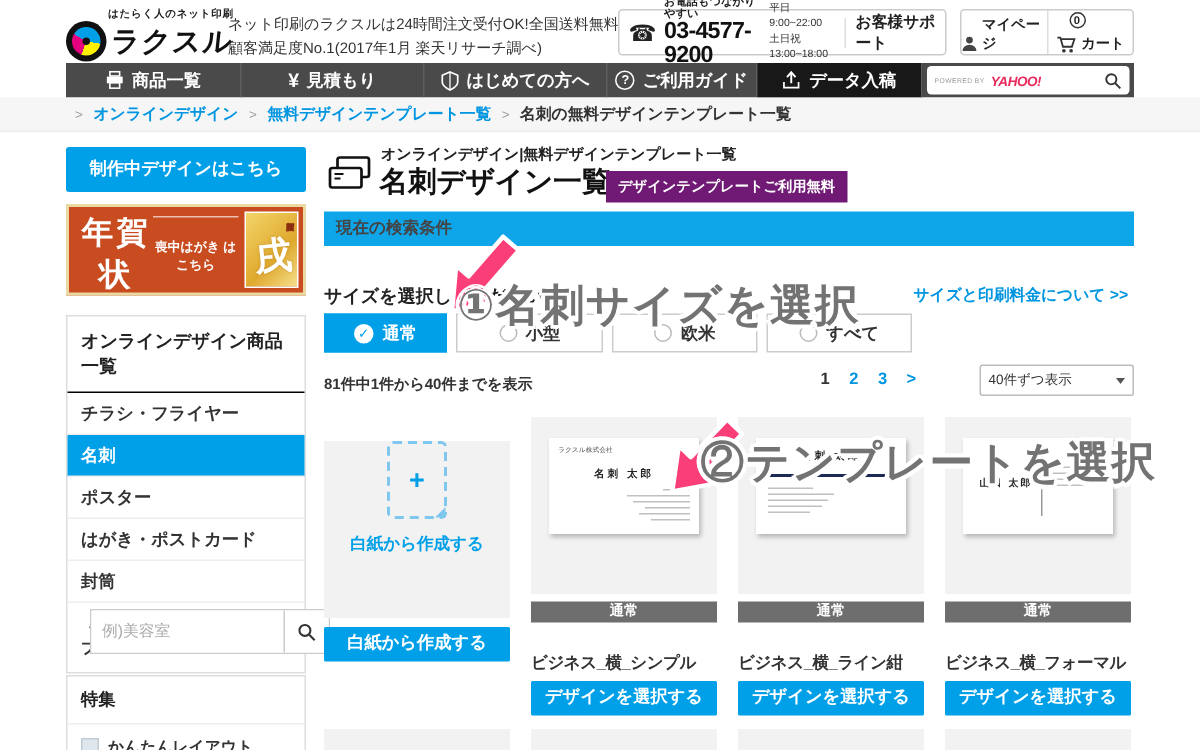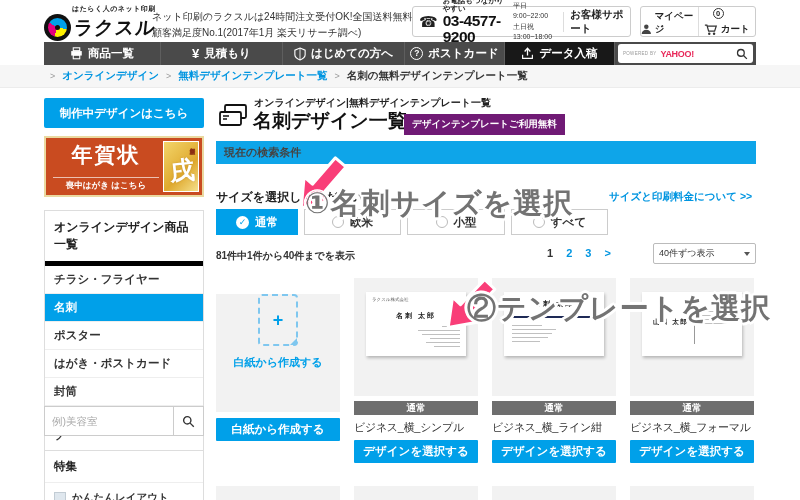--- a/index.html
+++ b/index.html
@@ -39,52 +39,52 @@
   
   .nav { position:absolute; left:44px; top:42px; width:712px; height:23px; background:#4a4a4a; display:flex; }
   .nav-tab { display:flex; align-items:center; justify-content:center; gap:5px; color:#fff; font-size:11.5px; font-weight:bold;
      border-right:1px solid #5e5e5e; cursor:pointer; }
   .nav-tab.dark { background:#181818; }
   .q-icon { width:13px; height:13px; border:1.5px solid #fff; border-radius:50%; font-size:8.5px; line-height:10px; text-align:center; font-weight:bold; }
   .yen-glyph { font-size:13px; font-weight:bold; }
   .nav-search { flex:1; display:flex; align-items:center; padding:2px 3px; }
   .nav-search-box { flex:1; height:19px; background:#fff; border-radius:3px; display:flex; align-items:center; padding:0 5px; gap:4px; cursor:text; }
   .powered { font-size:4.5px; color:#999; letter-spacing:.3px; }
-  .yahoo { font-size:9px; font-weight:bold; color:#e8295a; letter-spacing:-.3px; }
+  .yahoo { font-size:9px; font-weight:bold; font-style:italic; color:#e8295a; letter-spacing:-.3px; }
   .nav-search-box .spacer { flex:1; }
 
   
   .breadcrumb { position:absolute; left:0; top:65px; width:800px; height:23px; background:#f6f6f6; border-bottom:1px solid #ececec;
      display:flex; align-items:center; padding-left:50px; gap:7px; font-size:10.5px; }
   .bc-link { color:#0095e0; font-weight:bold; cursor:pointer; }
   .bc-sep { color:#999; font-size:9px; }
   .bc-last { color:#333; font-weight:bold; }
 
   
   .wip-btn { position:absolute; left:44px; top:98px; width:160px; height:30px; background:#00a0e9; color:#fff; border:none;
      font-size:11.5px; font-weight:bold; text-align:center; line-height:30px; border-radius:2px; cursor:pointer; font-family:inherit; }
   .nenga { position:absolute; left:44px; top:136px; width:160px; height:61px; background:#c94b20; border:2px solid #ead9a0;
      padding:3px; display:flex; cursor:pointer; }
-  .nenga-left { flex:1; display:flex; flex-direction:column; justify-content:space-between; padding:0 4px; }
+  .nenga-left { flex:1; display:flex; flex-direction:row; justify-content:flex-end; padding:0 4px; }
   .nenga-title { color:#fff; font-size:21px; font-weight:bold; letter-spacing:2px; text-align:center; }
-  .nenga-sub { border-top:1px solid rgba(255,255,255,.65); margin-top:3px; padding-top:2px; color:#fff; font-size:8.5px; font-weight:bold; text-align:center; }
+  .nenga-sub { border-top:1px solid rgba(255,255,255,.65); margin-top:3px; padding-top:14px; color:#fff; font-size:8.5px; font-weight:bold; text-align:center; }
   .nenga-right { width:36px; background:linear-gradient(135deg,#f3d56a,#dfa92e 60%,#f5e08c); position:relative; border:1px solid #fff; }
   .nenga-kanji { position:absolute; left:2px; top:12px; width:32px; text-align:center; color:#fff; font-size:25px; font-weight:bold;
      font-family:"Liberation Serif","DejaVu Serif",serif; transform:rotate(-6deg); text-shadow:0 0 2px rgba(120,60,0,.25); }
   .nenga-greet { position:absolute; right:1px; top:2px; writing-mode:vertical-rl; font-size:5.5px; color:#8b2d12; font-weight:bold; }
 
   .side-menu { position:absolute; left:44px; top:210px; width:160px; background:#fff; border:1px solid #ddd; }
-  .side-menu-title { font-size:12px; font-weight:bold; color:#222; padding:8px 9px; border-bottom:5px solid #000000; }
+  .side-menu-title { font-size:12px; font-weight:bold; color:#222; padding:8px 9px; border-bottom:1px solid #000000; }
   .side-item { font-size:11.5px; font-weight:bold; color:#333; padding:6px 9px; border-bottom:1px solid #eee; cursor:pointer; }
   .side-item.active { background:#00a0e9; color:#fff; }
   .side-back { font-size:10.5px; font-weight:bold; color:#333; padding:9px 9px; cursor:pointer; }
   .side-back .chev { color:#555; margin-right:4px; font-size:9px; }
 
   .kw-title { position:absolute; left:44px; top:392px; font-size:10.5px; font-weight:bold; color:#222; }
-  .kw-box { position:absolute; left:44px; top:406px; width:160px; height:30px; border:1px solid #ccc; display:flex; background:#fff; }
+  .kw-box { position:absolute; left:60px; top:406px; width:160px; height:30px; border:1px solid #ccc; display:flex; background:#fff; }
   .kw-input { flex:1; border:none; outline:none; font-size:10.5px; padding:0 7px; color:#333; min-width:0; font-family:inherit; }
   .kw-input::placeholder { color:#aaa; }
   .kw-btn { width:30px; border:none; border-left:1px solid #ccc; background:#fff; display:flex; align-items:center; justify-content:center; cursor:pointer; }
 
   .feature-box { position:absolute; left:44px; top:450px; width:160px; height:70px; border:1px solid #ddd; background:#fff; }
   .feature-title { font-size:11.5px; font-weight:bold; color:#222; padding:8px 9px; border-bottom:1px solid #eee; }
   .feature-item { display:flex; align-items:center; gap:6px; padding:8px 9px; cursor:pointer; }
   .checkbox { width:12px; height:12px; background:#dfe7ee; border:1px solid #c2ccd4; flex:0 0 12px; }
   .feature-label { font-size:10.5px; font-weight:bold; color:#333; }
 
@@ -112,21 +112,21 @@
   .pg-cur { color:#333; }
   .pg-link { color:#0095e0; cursor:pointer; }
   .per-page { position:absolute; left:653px; top:243px; width:103px; height:21px; border:1px solid #bbb; border-radius:2px; background:#fff;
      display:flex; align-items:center; font-size:9px; color:#333; padding:0 5px; gap:4px; cursor:pointer; }
   .per-page .spacer { flex:1; }
   .caret { width:0; height:0; border-left:3.5px solid transparent; border-right:3.5px solid transparent; border-top:4.5px solid #555; }
 
   .cards { position:absolute; left:216px; top:278px; width:540px; display:grid; grid-template-columns:repeat(4,124px); column-gap:14px; }
   .card-preview { height:118px; background:#f2f2f2; position:relative; cursor:pointer; }
   .card-badge { margin-top:5px; height:14px; background:#6e6e6e; color:#fff; font-size:9.5px; font-weight:bold; text-align:center; line-height:14px; }
-  .card-name { margin-top:5px; font-size:11px; font-weight:normal; color:#333; letter-spacing:-.3px; white-space:nowrap; }
+  .card-name { margin-top:19px; font-size:11px; font-weight:bold; color:#333; letter-spacing:-.3px; white-space:nowrap; }
   .card-btn { margin-top:5px; height:23px; background:#00a0e9; color:#fff; border:none; width:100%; font-size:11.5px; font-weight:bold;
      text-align:center; line-height:23px; cursor:pointer; border-radius:1px; font-family:inherit; }
   .blank-btn { margin-top:6px; }
   .blank-box { width:40px; height:52px; border:2px dashed #7fc7ef; border-radius:4px; margin:16px auto 0; color:#00a0e9; font-size:18px;
      font-weight:bold; text-align:center; line-height:48px; position:relative; }
   .blank-box::after { content:""; position:absolute; right:-1px; bottom:-1px; width:0; height:0;
      border-left:7px solid transparent; border-bottom:7px solid #7fc7ef; }
   .blank-label { text-align:center; color:#00a0e9; font-weight:bold; font-size:11px; margin-top:9px; }
 
   .mini-card { position:absolute; left:12px; top:14px; width:100px; height:64px; background:#fff; box-shadow:1px 2px 3px rgba(0,0,0,.25); }
@@ -218,21 +218,21 @@
     </div>
     <div class="nav-tab" style="width:122px">
       <svg width="12" height="14" viewBox="0 0 14 16">
           <path d="M7,1 L13,3.6 V8.8 C13,12.4 7,15 7,15 C7,15 1,12.4 1,8.8 V3.6 Z" fill="none" stroke="#fff" stroke-width="1.3"></path>
           <path d="M7,1 V15" stroke="#fff" stroke-width="1"></path>
         </svg>
       <span>はじめての方へ</span>
     </div>
     <div class="nav-tab" style="width:100px">
       <span class="q-icon">?</span>
-      <span>ポストカード</span>
+      <span>ご利用ガイド</span>
     </div>
     <div class="nav-tab dark" style="width:110px">
       <svg width="13" height="13" viewBox="0 0 16 16">
           <path d="M2,9.5 V14 H14 V9.5" fill="none" stroke="#fff" stroke-width="1.4"></path>
           <path d="M8,10.5 V2.5" stroke="#fff" stroke-width="1.6"></path>
           <path d="M4.5,5.5 L8,1.5 L11.5,5.5" fill="none" stroke="#fff" stroke-width="1.6"></path>
         </svg>
       <span>データ入稿</span>
     </div>
     <div class="nav-search">
@@ -310,27 +310,27 @@
   <div class="graybar">現在の検索条件</div>
 
   <div class="size-label">サイズを選択してください</div>
   <div class="size-link">サイズと印刷料金について &gt;&gt;</div>
 
   <div class="radio-row">
     <div class="radio-opt sel" style="width:82px">
       <span class="radio-check">✓</span>
       <span>通常</span>
     </div>
+    <div class="radio-opt" style="width:98px">
+      <span class="radio-circle"></span>
+      <span>小型</span>
+    </div>
     <div class="radio-opt" style="width:97px">
       <span class="radio-circle"></span>
       <span>欧米</span>
-    </div>
-    <div class="radio-opt" style="width:98px">
-      <span class="radio-circle"></span>
-      <span>小型</span>
     </div>
     <div class="radio-opt" style="width:97px">
       <span class="radio-circle"></span>
       <span>すべて</span>
     </div>
   </div>
 
   <div class="result-count">81件中1件から40件までを表示</div>
   <div class="pagination">
     <span class="pg-cur">1</span>

